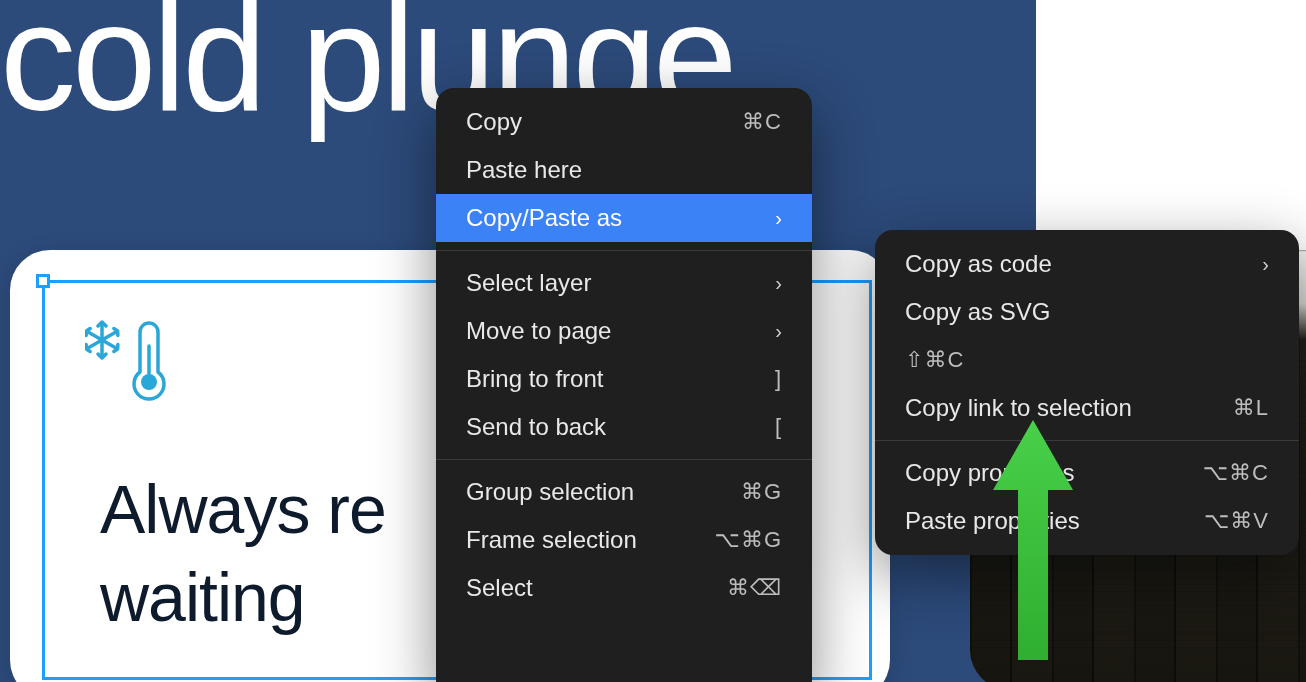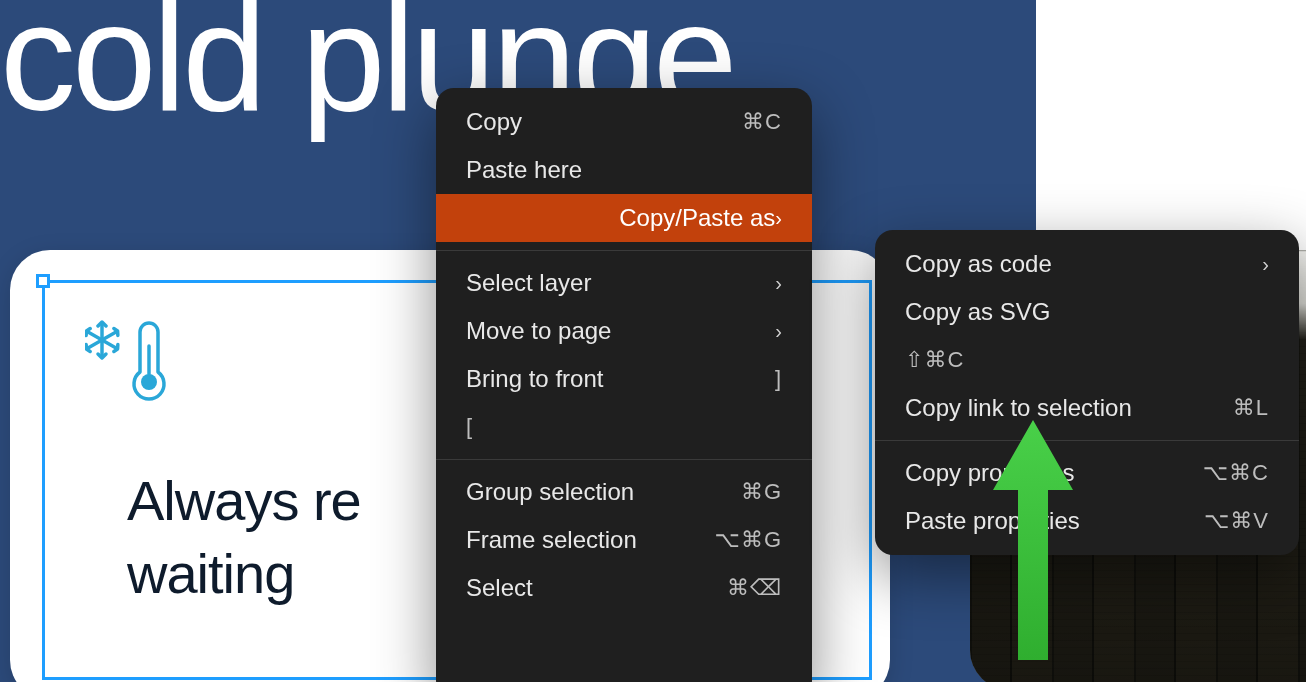--- a/index.html
+++ b/index.html
@@ -51,26 +51,25 @@
     position: absolute;
     top: 320px;
     left: 85px;
   }
   .icon-holder svg { display: block; }
   .card-heading {
     position: absolute;
     top: 465px;
     left: 100px;
     color: #0e1b2c;
-    font-size: 56px;
+    font-size: 68px;
     font-weight: 400;
     line-height: 1.3;
     letter-spacing: -1px;
     white-space: pre;
-    margin-left: 27px;
   }
   .image-panel {
     position: absolute;
     top: 250px;
     left: 970px;
     width: 340px;
     height: 440px;
     border-radius: 40px 0 0 40px;
     overflow: hidden;
     background: #5a5648;
@@ -113,23 +112,22 @@
   .menu-item {
     display: flex;
     align-items: center;
     justify-content: space-between;
     height: 48px;
     padding: 0 30px;
     cursor: default;
     white-space: nowrap;
   }
   .menu-item.highlight {
-    background: #c2410c;
+    background: #3b82f6;
     color: #ffffff;
-    justify-content: flex-end;
   }
   .menu-sep {
     height: 1px;
     background: #3a3a3a;
     margin: 8px 0;
   }
   .shortcut {
     color: #bdbdbd;
     font-size: 22px;
     letter-spacing: 1px;
@@ -209,20 +207,21 @@
     </div>
     <div class="menu-item">
       <span>Move to page</span>
       <span class="chev">›</span>
     </div>
     <div class="menu-item">
       <span>Bring to front</span>
       <span class="shortcut">]</span>
     </div>
     <div class="menu-item">
+      <span>Send to back</span>
       <span class="shortcut">[</span>
     </div>
     <div class="menu-sep"></div>
     <div class="menu-item">
       <span>Group selection</span>
       <span class="shortcut">⌘G</span>
     </div>
     <div class="menu-item">
       <span>Frame selection</span>
       <span class="shortcut">⌥⌘G</span>

